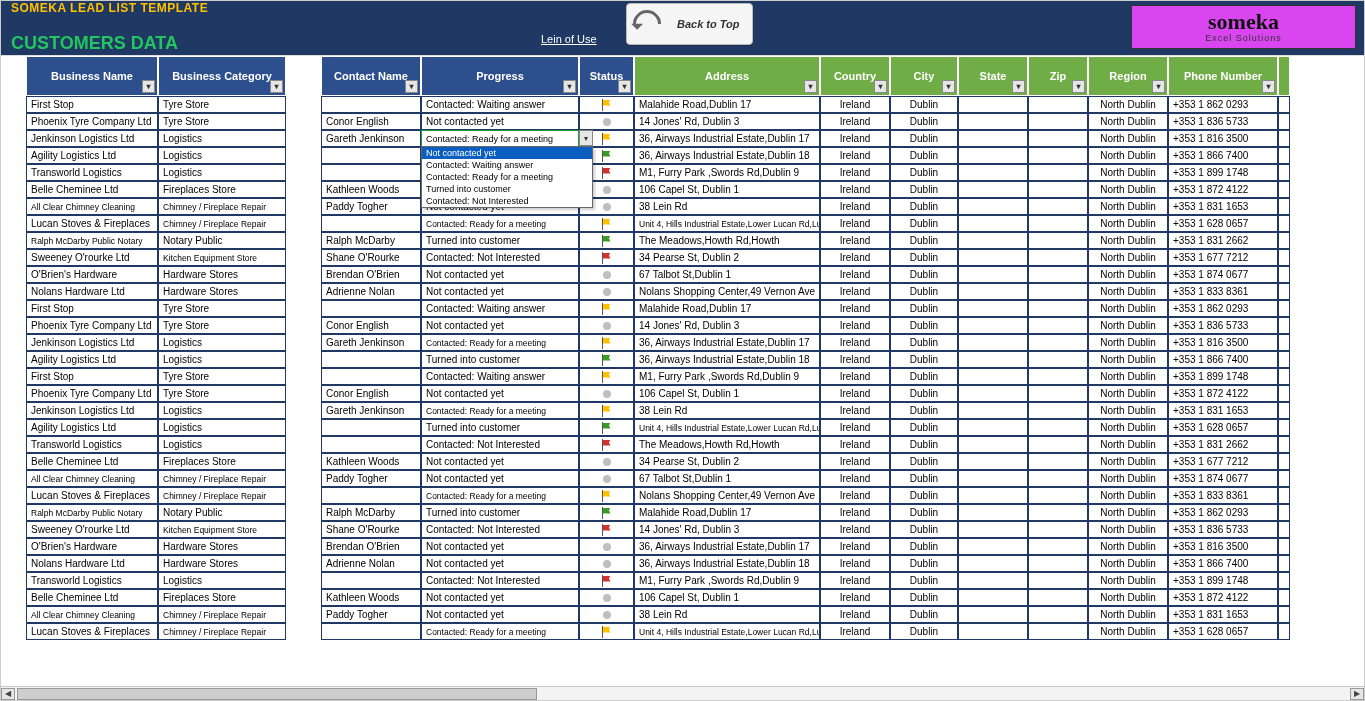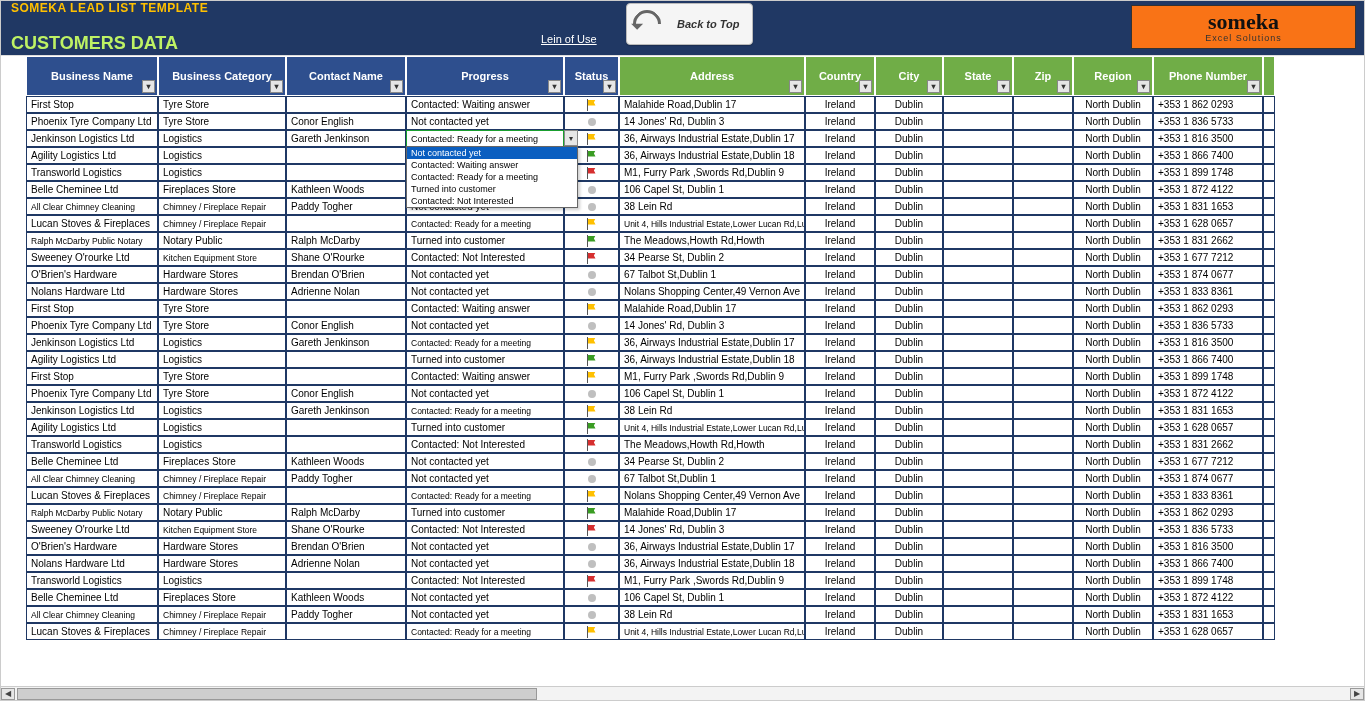--- a/index.html
+++ b/index.html
@@ -2,43 +2,43 @@
 <html><head>
 <meta charset="utf-8">
 <style>
   * { box-sizing: border-box; margin: 0; padding: 0; }
   html, body { font-family: Arial, sans-serif; font-size: 11px; background: #fff; }
   .viewport { width: 1365px; height: 701px; overflow: hidden; position: relative; border: 1px solid #ccc; }
   .content-scroll { width: 100%; height: calc(100% - 14px); overflow: hidden; }
   .app-header { height: 55px; background: #203864; color: #fff; position: relative; display: flex; align-items: center; padding-left: 10px; border-bottom: 1px solid #ddd; }
   .title-block { line-height: 1.2; }
   .title1 { color: #ffc000; font-weight: bold; font-size: 12px; letter-spacing: .5px; }
-  .title2 { color: #bef264; font-weight: bold; font-size: 18px; margin-top: 18px; }
+  .title2 { color: #22c55e; font-weight: bold; font-size: 18px; margin-top: 18px; }
   .terms { position: absolute; left: 540px; top: 32px; color: #fff; text-decoration: underline; font-size: 11px; }
   .back-btn { position: absolute; left: 625px; top: 2px; height: 42px; display: flex; align-items: center; gap: 16px; background: #f5f5f5; border: 1px solid #bbb; border-radius: 4px; padding: 4px 12px 4px 6px; color: #333; font-style: italic; font-weight: bold; font-size: 11px; box-shadow: 0 1px 1px rgba(0,0,0,.2); }
   .back-btn .arc { width: 28px; height: 28px; border: 3px solid #666; border-radius: 50%; border-left-color: transparent; border-bottom-color: transparent; transform: rotate(-45deg); position: relative; }
   .back-btn .arc::after { content: ""; position: absolute; top: 2px; left: -6px; width: 0; height: 0; border: 6px solid transparent; border-top-color: #666; transform: rotate(45deg); }
-  .logo { position: absolute; right: 8px; top: 4px; width: 225px; height: 44px; background: #f97316; border: 1px solid #333; display: flex; flex-direction: column; align-items: center; justify-content: center; }
+  .logo { position: absolute; right: 8px; top: 4px; width: 225px; height: 44px; background: #d946ef; border: 1px solid #333; display: flex; flex-direction: column; align-items: center; justify-content: center; }
   .logo .brand { font-size: 22px; font-weight: bold; color: #111; font-family: Georgia, serif; line-height: 1; }
   .logo .tag { font-size: 9px; color: #333; letter-spacing: 1px; }
 
   .group-row { display: flex; height: 22px; }
   .grp { display: flex; align-items: center; justify-content: center; font-weight: bold; font-size: 12px; border: 1px solid #fff; }
   .grp.general { width: 610px; background: #203864; color: #fff; }
   .grp.address { flex: 1; background: #385723; color: #fff; }
 
   .hdr-row { display: flex; height: 40px; }
   .hdr { position: relative; display: flex; align-items: center; justify-content: center; padding: 18px 4px; font-weight: bold; font-size: 11px; color: #fff; border: 1px solid #fff; }
   .hdr.blue { background: #2e4f8e; }
   .hdr.green { background: #70ad47; }
   .hdr .drop { position: absolute; right: 2px; bottom: 2px; width: 13px; height: 13px; background: #e6e6e6; border: 1px solid #888; font-size: 8px; color: #333; display: flex; align-items: center; justify-content: center; }
 
   .col-biz { width: 132px; }
   .col-cat { width: 128px; }
-  .col-contact { width: 120px; }
+  .col-contact { width: 100px; margin-left: 35px; }
   .col-prog { width: 158px; }
   .col-status { width: 55px; }
   .col-addr { width: 186px; }
   .col-country { width: 70px; }
   .col-city { width: 68px; }
   .col-state { width: 70px; }
   .col-zip { width: 60px; }
   .col-region { width: 80px; }
   .col-phone { width: 110px; }
   .col-extra { width: 12px; }

